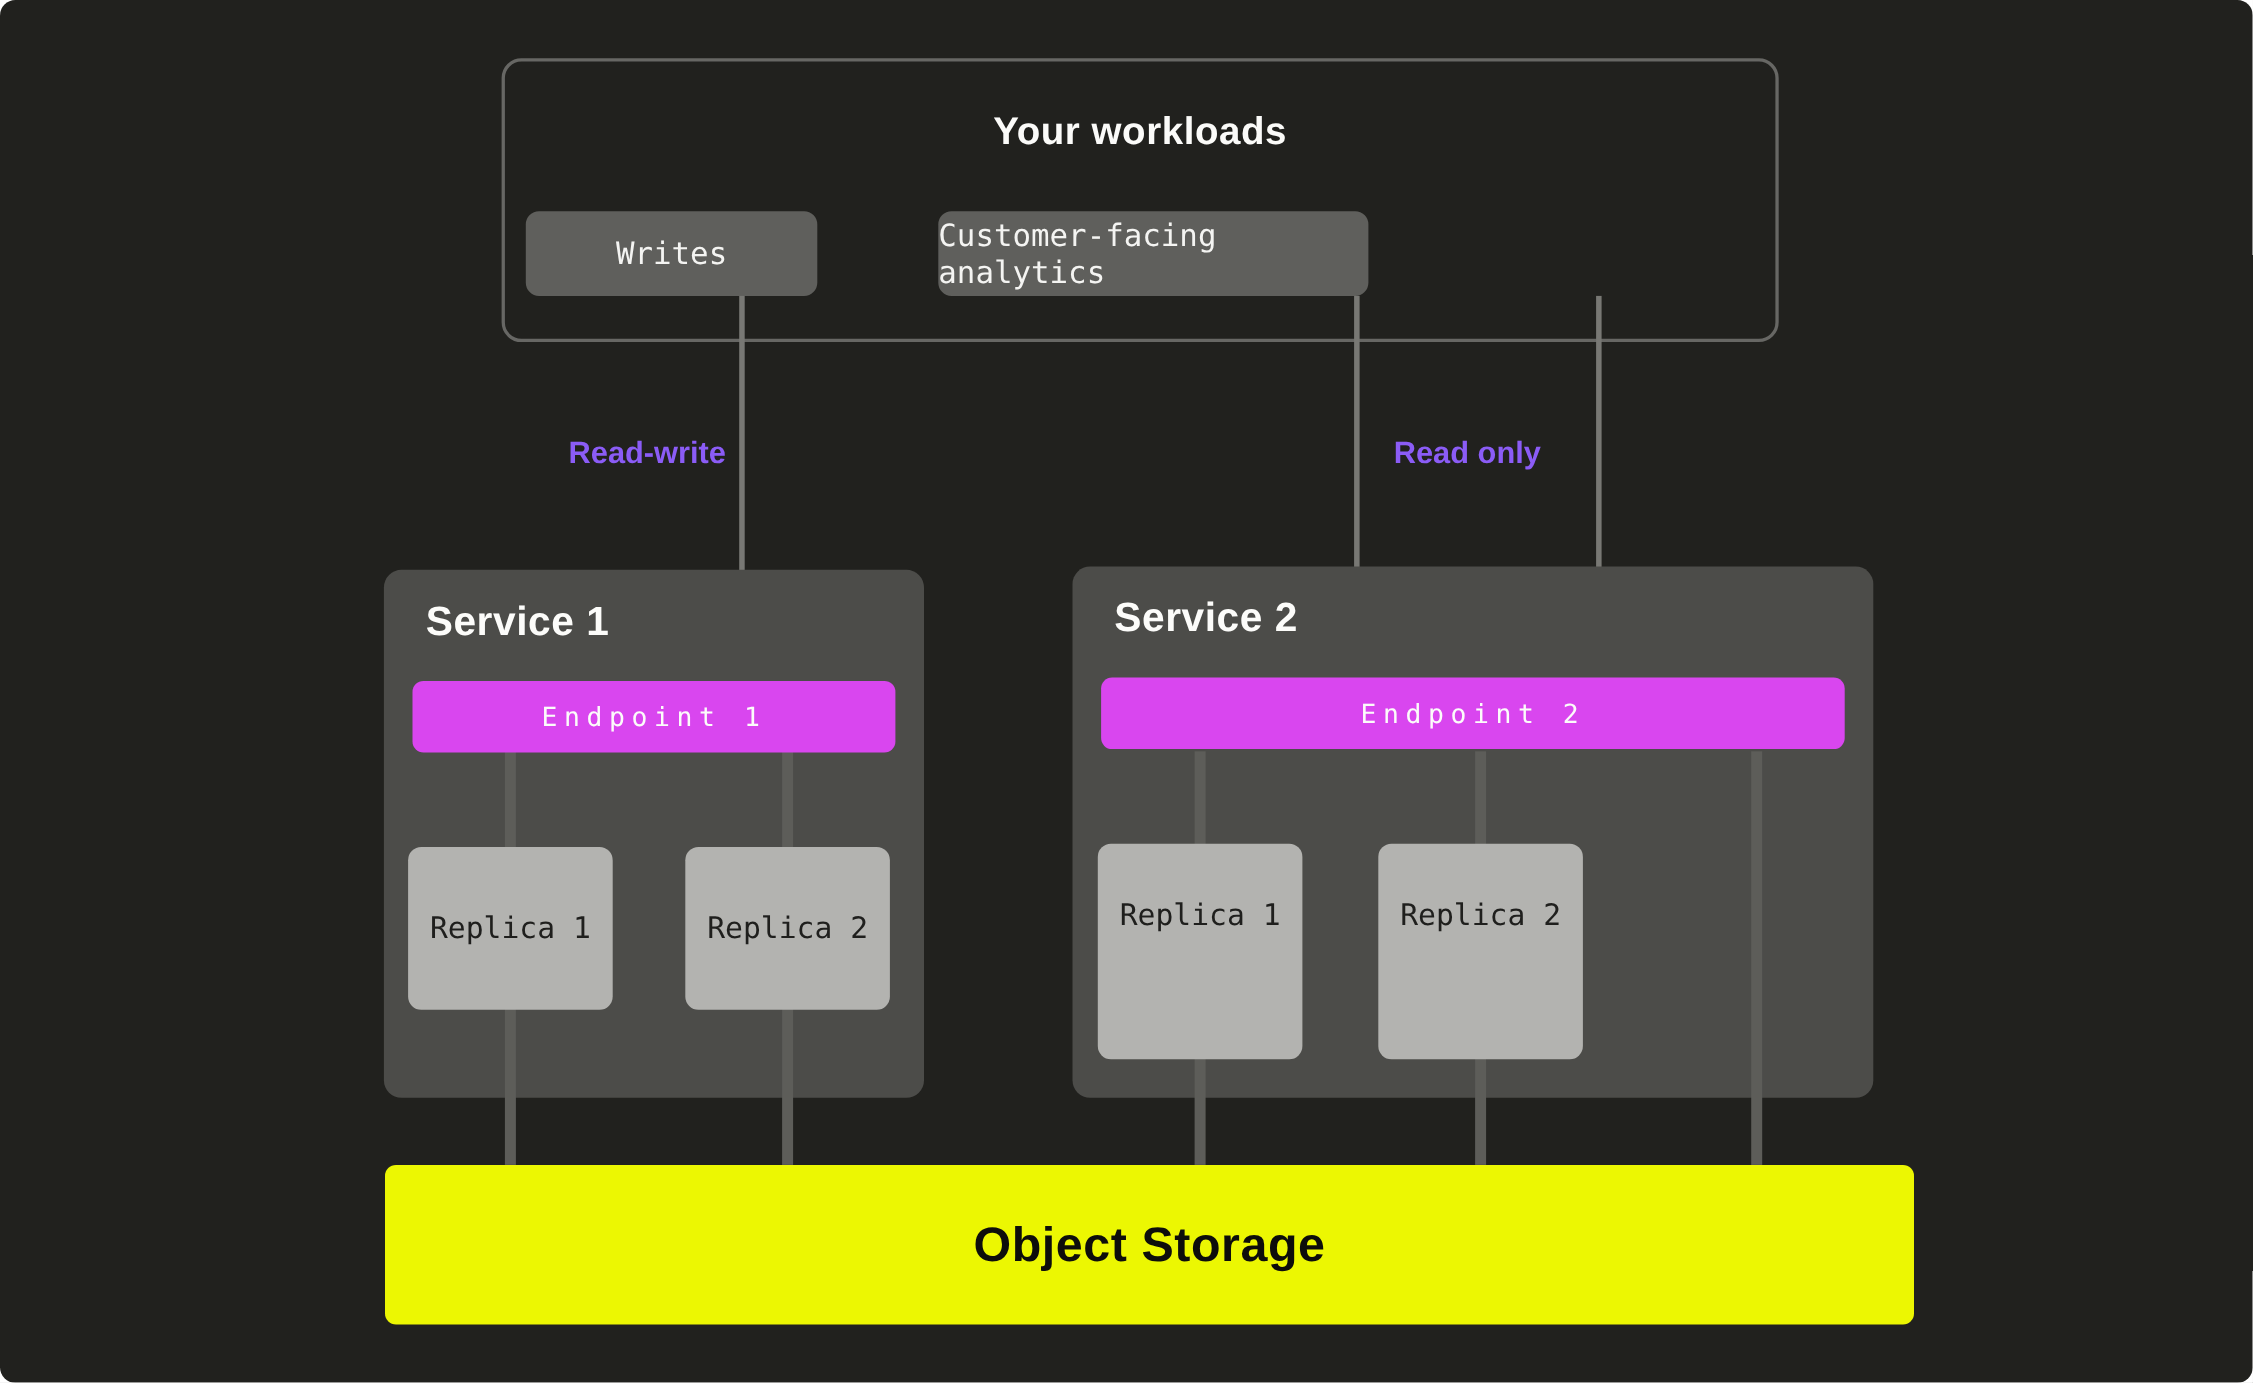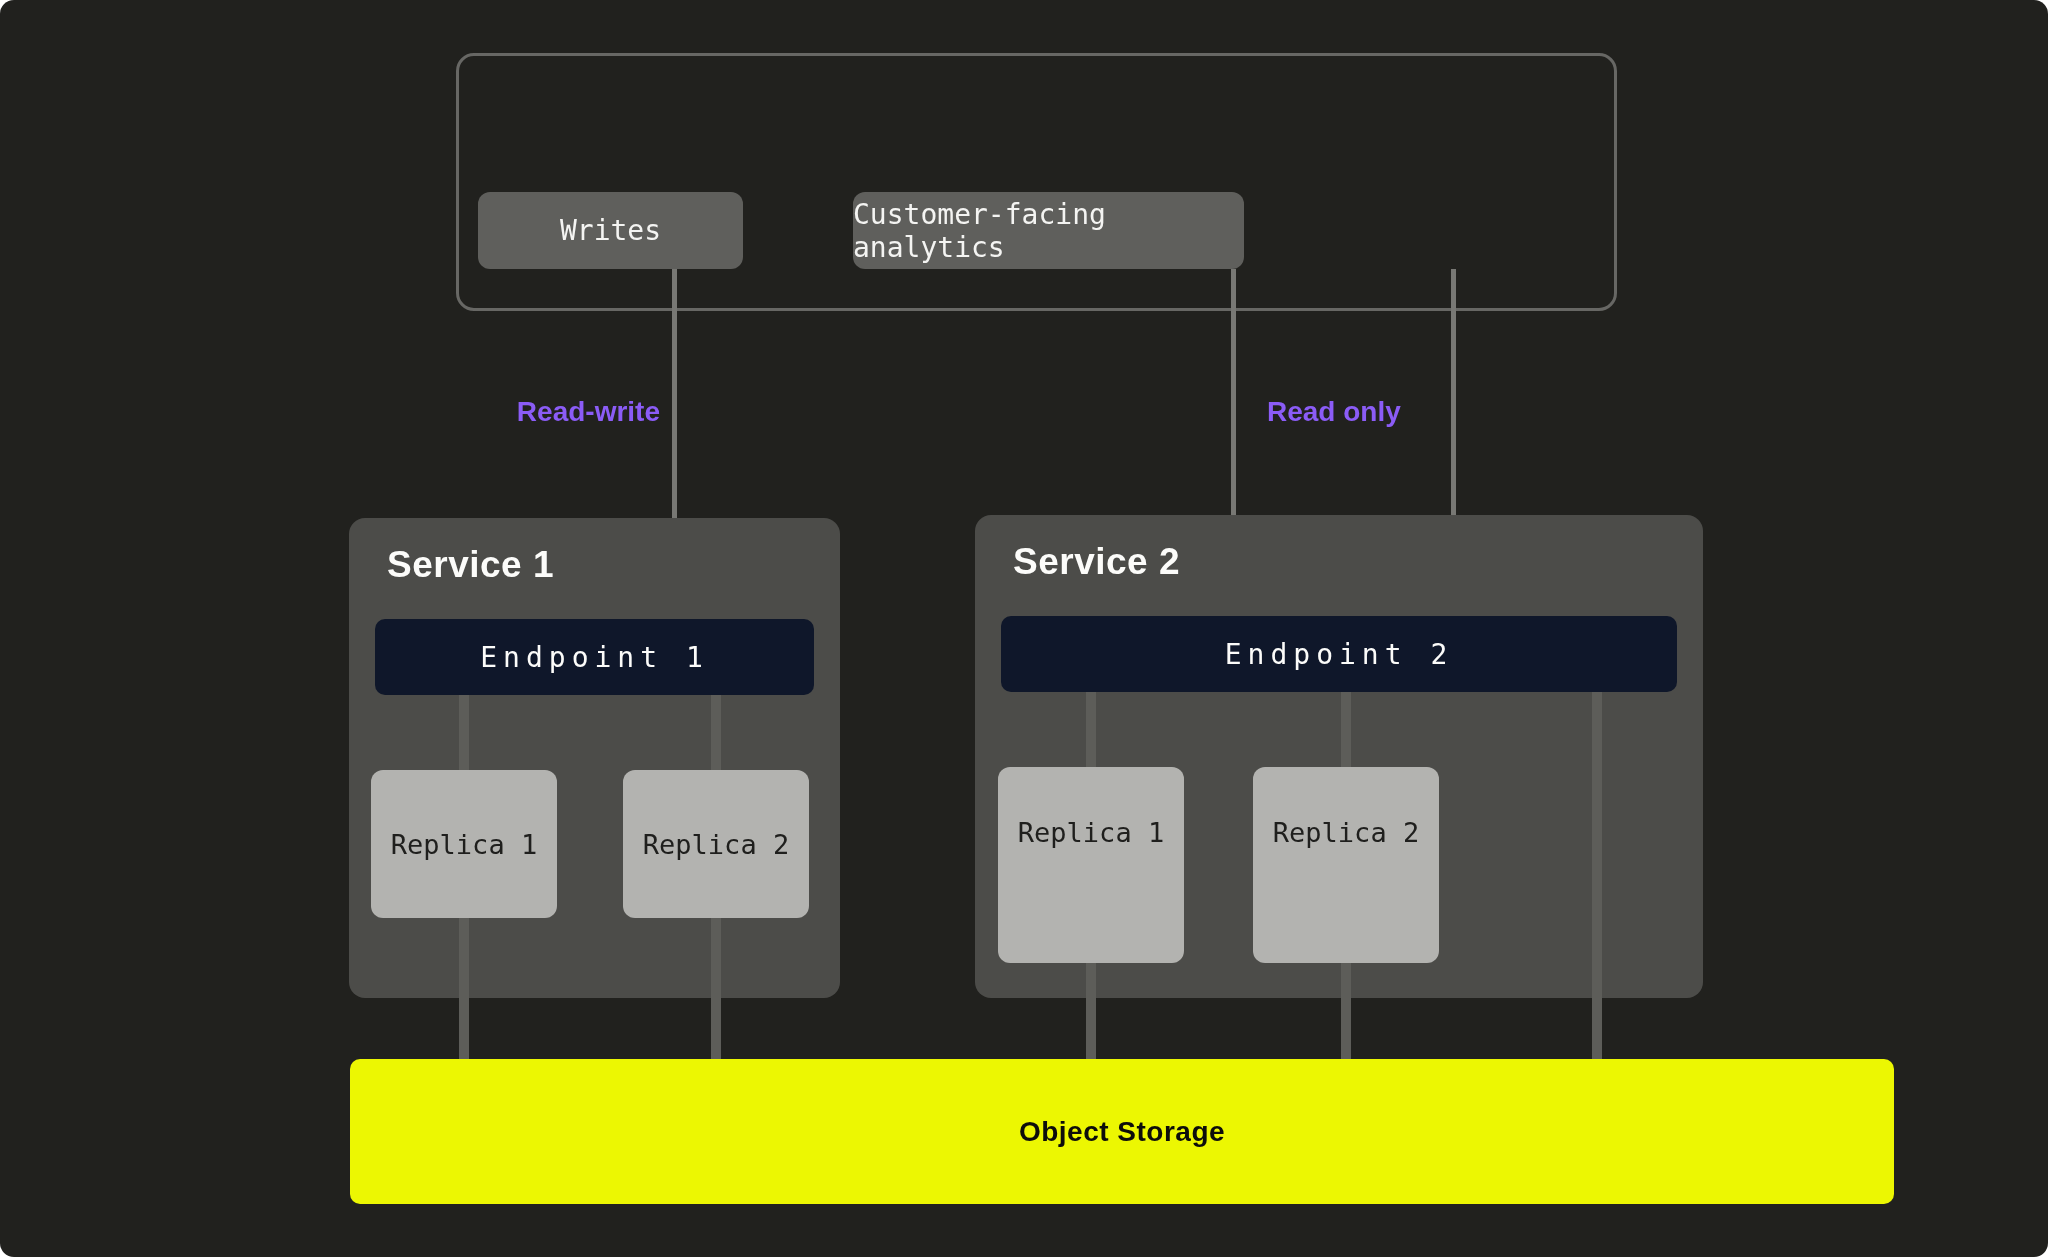--- a/index.html
+++ b/index.html
@@ -27,50 +27,51 @@
   .edge-label{position:absolute;top:396px;color:#8b5cf6;font-size:28px;font-weight:bold;}
   .label-read-write{left:420px;width:240px;text-align:right;}
   .label-read-only{left:1267px;}
 
   
   .service{position:absolute;background:#4c4c49;border-radius:16px;}
   .service-1{left:349px;top:518px;width:491px;height:480px;}
   .service-2{left:975px;top:515px;width:728px;height:483px;}
   .service-title{position:absolute;left:38px;top:26px;margin:0;
                  color:#fcfcfa;font-size:37px;font-weight:bold;letter-spacing:.5px;}
-  .endpoint{position:absolute;left:26px;right:26px;top:101px;height:76px;
-            background:#0f172a;border-radius:10px;z-index:3;
+  .endpoint{position:absolute;left:26px;right:26px;top:101px;height:65px;
+            background:#d946ef;border-radius:10px;z-index:3;
             display:flex;align-items:center;justify-content:center;
-            color:#fcfcfa;font-family:"DejaVu Sans Mono",monospace;font-size:28px;letter-spacing:6px;}
+            color:#fcfcfa;font-family:"DejaVu Sans Mono",monospace;font-size:24px;letter-spacing:6px;}
 
   
   .connector{position:absolute;width:10px;background:#5d5d59;z-index:2;top:683px;height:376px;}
 
   
   .replica{position:absolute;background:#b3b3b0;border-radius:12px;z-index:3;
            display:flex;justify-content:center;
            color:#1f1f1d;font-family:"DejaVu Sans Mono",monospace;font-size:27px;margin-top:28px;}
   .service-1 .replica{top:224px;height:148px;width:186px;align-items:center;}
   .service-2 .replica{top:224px;height:196px;width:186px;align-items:flex-start;padding-top:50px;box-sizing:border-box;}
   .s1-r1{left:22px;}  .s1-r2{left:274px;}
   .s2-r1{left:23px;}  .s2-r2{left:278px;}  .s2-r3{left:529px;}
 
   
-  .storage{position:absolute;left:350px;top:1059px;width:1544px;height:145px;z-index:3;
+  .storage{position:absolute;left:350px;top:1059px;width:1390px;height:145px;z-index:3;
            background:#ecf702;border-radius:10px;
            display:flex;align-items:center;justify-content:center;
-           color:#0d0d0b;font-size:28px;font-weight:bold;letter-spacing:.5px;}
+           color:#0d0d0b;font-size:44px;font-weight:bold;letter-spacing:.5px;}
 </style>
 </head>
 <body>
 
 <div class="stage">
   <div class="panel">
 
     <div class="workloads">
+      <div class="workloads-title">Your workloads</div>
       <div class="chip chip-writes">Writes</div>
       <div class="chip chip-analytics">Customer-facing analytics</div>
     </div>
 
     <div class="varrow-line" style="left:672px;top:269px;height:313px;"></div>
     <div class="varrow-head" style="left:658px;top:581px;"></div>
 
     <div class="varrow-line" style="left:1231px;top:269px;height:312px;"></div>
     <div class="varrow-head" style="left:1216px;top:580px;"></div>
 

